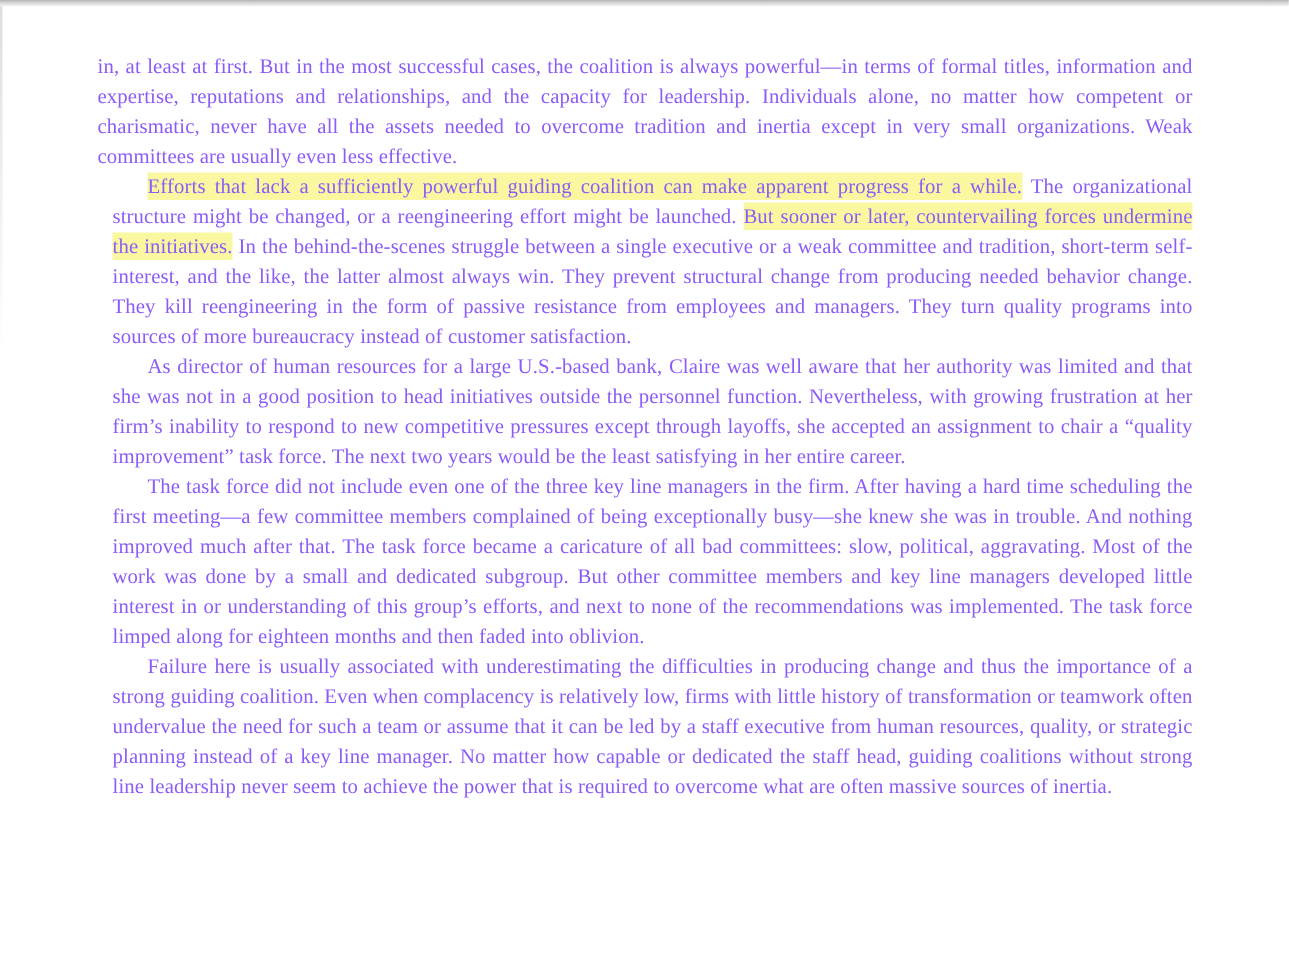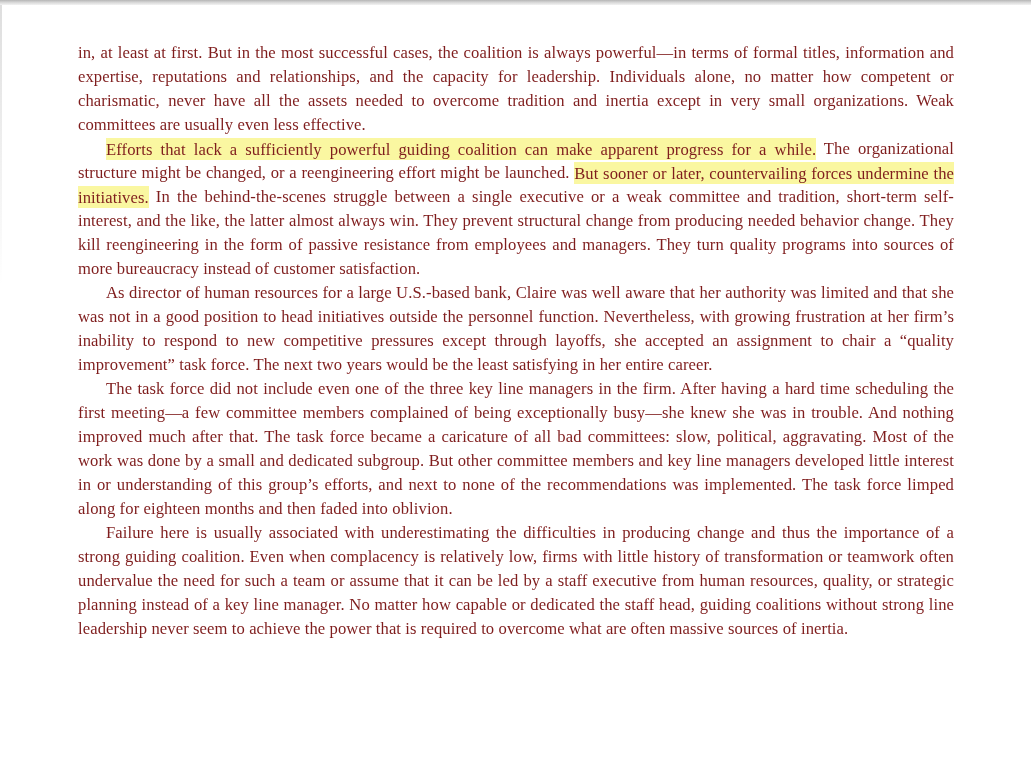--- a/index.html
+++ b/index.html
@@ -35,35 +35,36 @@
     font-size: 16.6px;
     line-height: 24px;
     color: #121212;
     letter-spacing: 0.1px;
   }
   .text-block p {
     margin: 0;
   }
   .text-block p.indent {
     text-indent: 28px;
+    margin-left: 12px;
   }
   mark.hl {
     background: var(--hl, #faf7a1);
     color: inherit;
     padding: 1.5px 0;
     box-decoration-break: clone;
     -webkit-box-decoration-break: clone;
   }
 </style>
 </head>
 <body>
 
 <div class="page">
   <div class="top-shadow"></div>
   <div class="left-shadow"></div>
-  <main class="text-block" id="text-block" style="color: #7f1d1d;">
+  <main class="text-block" id="text-block" style="color: #8b5cf6;">
       <p><span>in, at least at first. But in the most successful cases, the coalition is always powerful—in terms of formal titles, information and expertise, reputations and relationships, and the capacity for leadership. Individuals alone, no matter how competent or charismatic, never have all the assets needed to overcome tradition and inertia except in very small organizations. Weak committees are usually even less effective.</span></p>
       <p class="indent"><mark class="hl">Efforts that lack a sufficiently powerful guiding coalition can make apparent progress for a while.</mark><span> The organizational structure might be changed, or a reengineering effort might be launched. </span><mark class="hl">But sooner or later, countervailing forces undermine the initiatives.</mark><span> In the behind-the-scenes struggle between a single executive or a weak committee and tradition, short-term self-interest, and the like, the latter almost always win. They prevent structural change from producing needed behavior change. They kill reengineering in the form of passive resistance from employees and managers. They turn quality programs into sources of more bureaucracy instead of customer satisfaction.</span></p>
       <p class="indent"><span>As director of human resources for a large U.S.-based bank, Claire was well aware that her authority was limited and that she was not in a good position to head initiatives outside the personnel function. Nevertheless, with growing frustration at her firm’s inability to respond to new competitive pressures except through layoffs, she accepted an assignment to chair a “quality improvement” task force. The next two years would be the least satisfying in her entire career.</span></p>
       <p class="indent"><span>The task force did not include even one of the three key line managers in the firm. After having a hard time scheduling the first meeting—a few committee members complained of being exceptionally busy—she knew she was in trouble. And nothing improved much after that. The task force became a caricature of all bad committees: slow, political, aggravating. Most of the work was done by a small and dedicated subgroup. But other committee members and key line managers developed little interest in or understanding of this group’s efforts, and next to none of the recommendations was implemented. The task force limped along for eighteen months and then faded into oblivion.</span></p>
       <p class="indent"><span>Failure here is usually associated with underestimating the difficulties in producing change and thus the importance of a strong guiding coalition. Even when complacency is relatively low, firms with little history of transformation or teamwork often undervalue the need for such a team or assume that it can be led by a staff executive from human resources, quality, or strategic planning instead of a key line manager. No matter how capable or dedicated the staff head, guiding coalitions without strong line leadership never seem to achieve the power that is required to overcome what are often massive sources of inertia.</span></p>
     </main>
 </div>
 
 </body></html>

